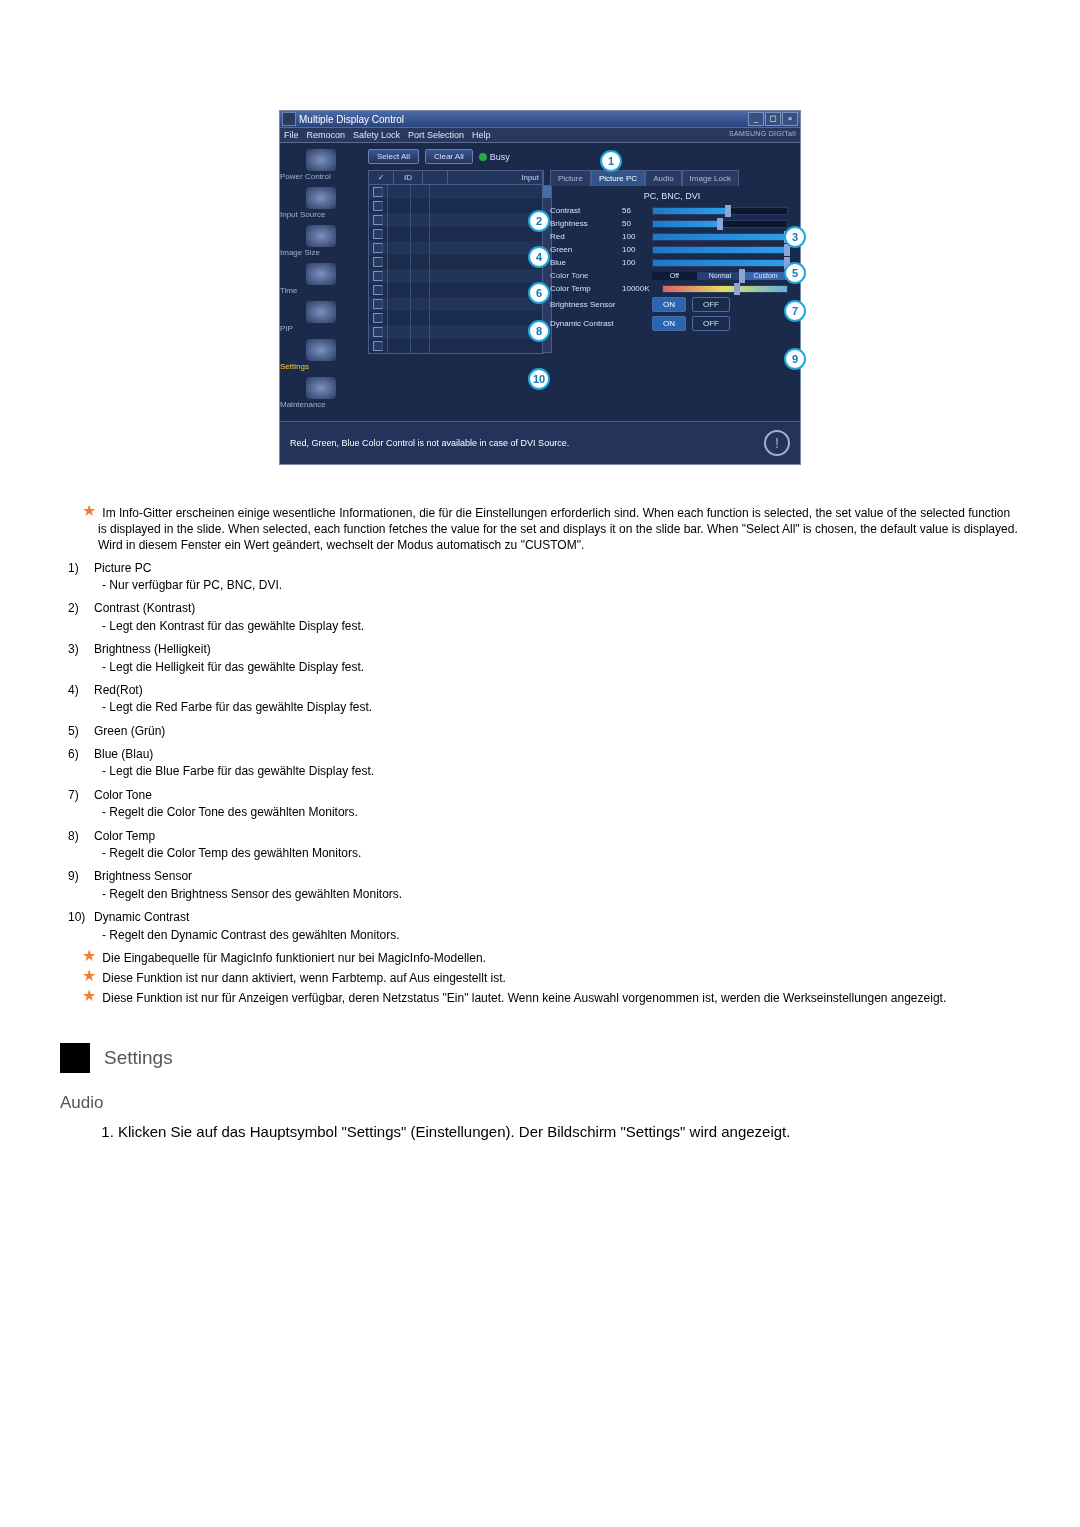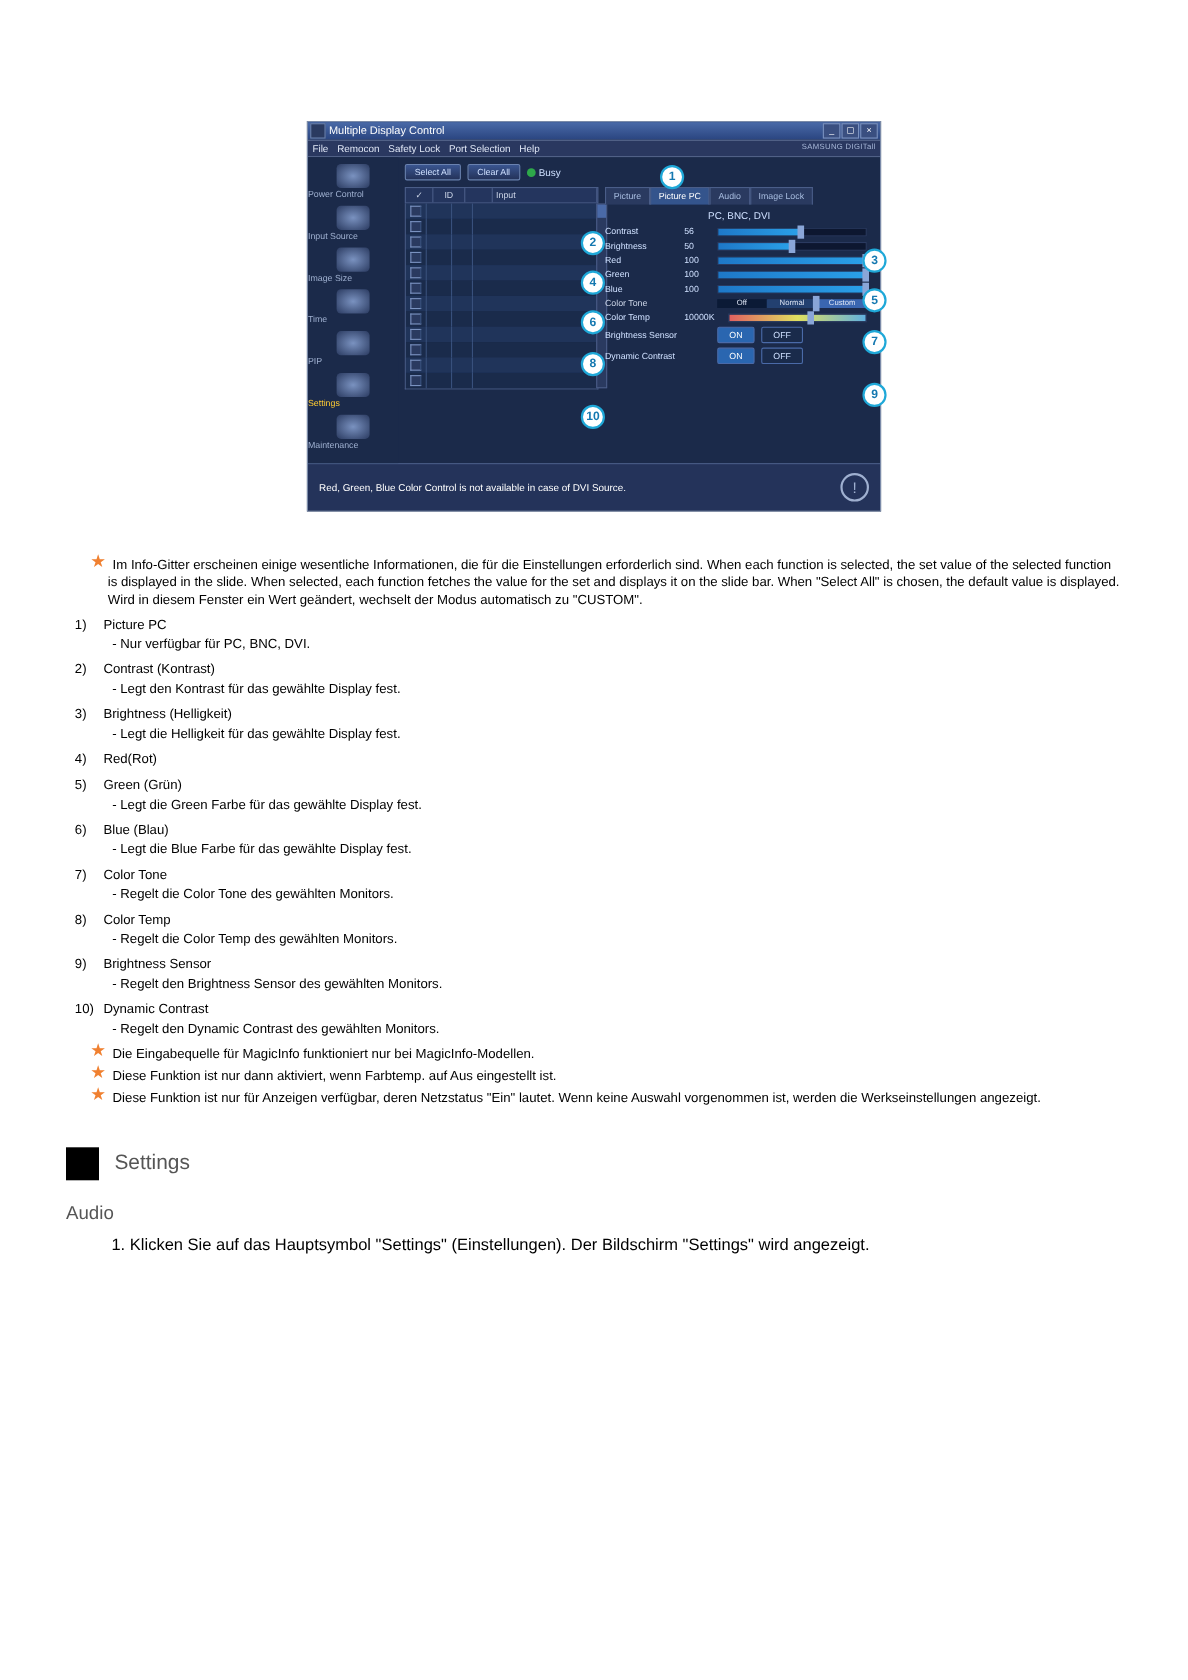--- a/index.html
+++ b/index.html
@@ -23,21 +23,21 @@
   .tbtn{background:linear-gradient(#3a5590,#24335a);border:1px solid #6a82b0;color:#cfe0ff;font-size:8px;padding:2px 8px;border-radius:2px}
   .busy{display:flex;align-items:center;gap:3px;font-size:9px;color:#cfe0ff}
   .busydot{width:8px;height:8px;border-radius:50%;background:#2ea84a}
   .content{display:flex;gap:6px}
   .grid{width:176px}
   .ghead{display:flex;background:#24355e;border:1px solid #4a5d88;font-size:8px}
   .ghead div{padding:2px 3px;border-right:1px solid #4a5d88}
   .gh-chk{width:18px;text-align:center}
   .gh-id{width:22px;text-align:center}
   .gh-st{width:18px;text-align:center}
-  .gh-in{flex:1;text-align:left}
+  .gh-in{flex:1;text-align:right}
   .grows{border:1px solid #4a5d88;border-top:none;position:relative}
   .grow{display:flex;height:14px;background:#20345a}
   .grow:nth-child(even){background:#1a2b4b}
   .grow div{border-right:1px solid #38507c}
   .gc-chk{width:18px;display:flex;align-items:center;justify-content:center}
   .chk{width:8px;height:8px;border:1px solid #7a92c0;background:#2a3a60}
   .gc-id{width:22px}
   .gc-st{width:18px}
   .gc-in{flex:1}
   .scrolltrack{position:absolute;right:-9px;top:0;bottom:0;width:8px;background:#2a3a60;border:1px solid #4a5d88}
@@ -383,27 +383,27 @@
           <div class="nnum">3)</div>
           <div class="nbody">
             <div>Brightness (Helligkeit)</div>
             <div class="ndesc">- Legt die Helligkeit für das gewählte Display fest.</div>
           </div>
         </div>
         <div class="nitem">
           <div class="nnum">4)</div>
           <div class="nbody">
             <div>Red(Rot)</div>
+            <div class="ndesc">- Legt die Red Farbe für das gewählte Display fest.</div>
           </div>
         </div>
         <div class="nitem">
           <div class="nnum">5)</div>
           <div class="nbody">
             <div>Green (Grün)</div>
-            <div class="ndesc">- Legt die Green Farbe für das gewählte Display fest.</div>
           </div>
         </div>
         <div class="nitem">
           <div class="nnum">6)</div>
           <div class="nbody">
             <div>Blue (Blau)</div>
             <div class="ndesc">- Legt die Blue Farbe für das gewählte Display fest.</div>
           </div>
         </div>
         <div class="nitem">

